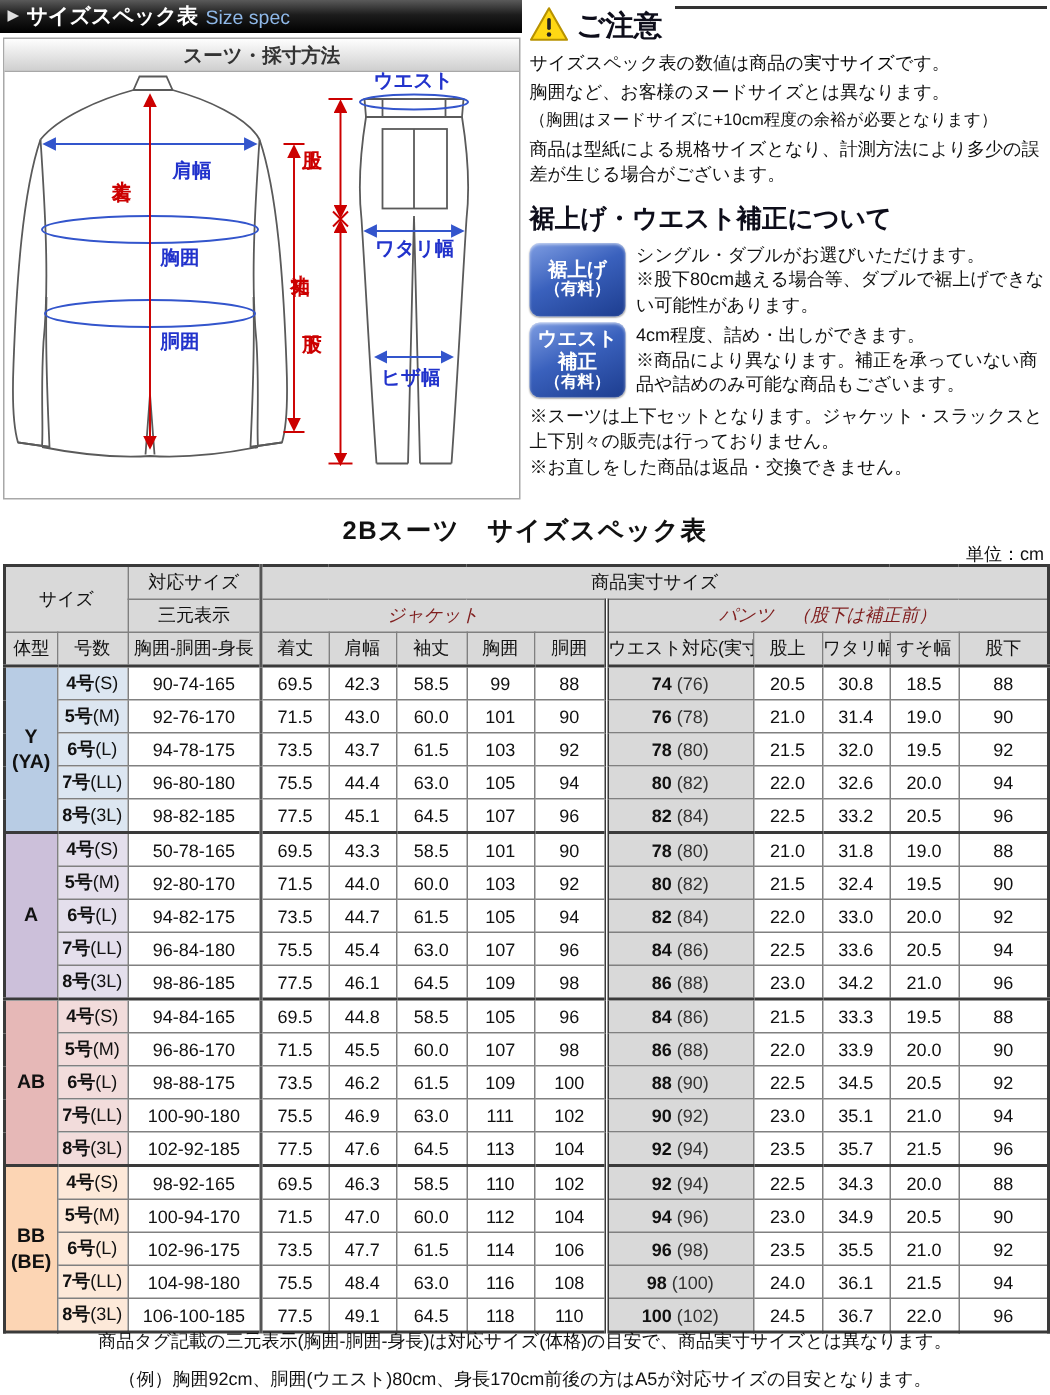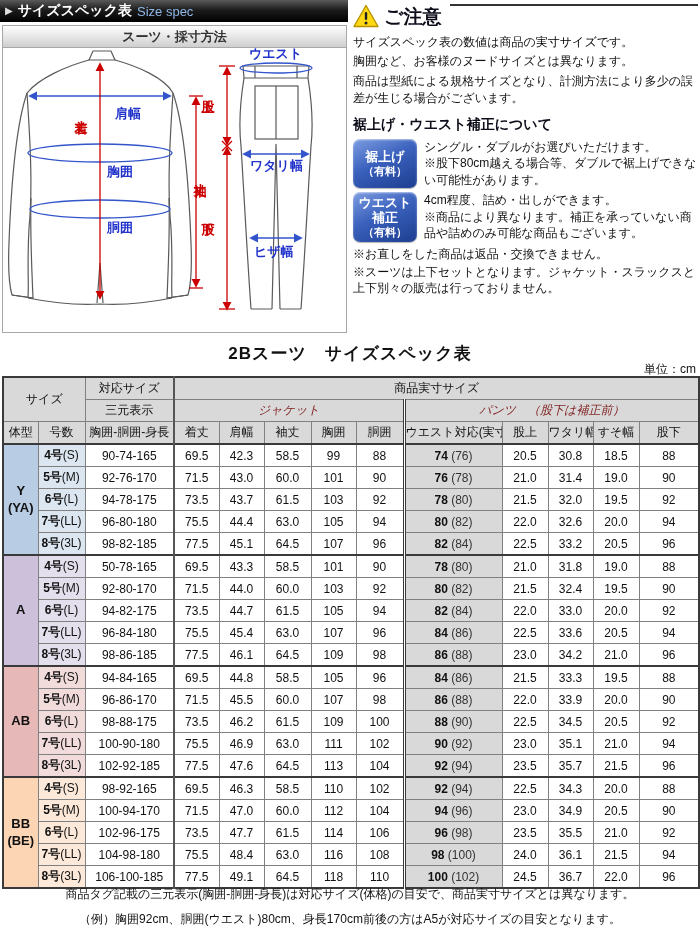--- a/index.html
+++ b/index.html
@@ -29,21 +29,21 @@
   .redl{fill:none;stroke:#cc0000;stroke-width:1.3;}
 
   
   .right-col{position:absolute;left:353px;top:4px;width:345px;}
   .notice-header{display:flex;align-items:flex-start;gap:5px;margin:0 0 4px 0;}
   .notice-title{font-family:"Liberation Serif",serif;font-weight:bold;font-size:19px;color:#0d0d1a;}
   .notice-rule{flex:1;border-top:2px solid #333;margin-left:4px;}
   .p{font-size:12px;line-height:1.45;margin:2px 0;}
   .p .em{color:#000000;}
   .p.small{font-size:11px;}
-  .section-title{font-family:"Liberation Serif",serif;font-weight:bold;font-size:14px;
+  .section-title{font-family:"Liberation Serif",serif;font-weight:bold;font-size:17px;
     color:#0d0d1a;margin:8px 0 5px 0;}
   .badge-row{display:flex;gap:7px;margin:4px 0;}
   .badge{width:64px;min-height:46px;border-radius:7px;flex:none;box-sizing:border-box;
     background:linear-gradient(155deg,#7e9de2 0%,#3a61bd 45%,#1d3d8f 100%);
     box-shadow:inset 0 1px 2px rgba(255,255,255,.6), 0 1px 1px rgba(0,0,0,.3);
     color:#fff;font-weight:bold;text-align:center;
     display:flex;flex-direction:column;justify-content:center;padding:3px 1px;}
   .badge .b1{font-size:13px;line-height:1.15;}
   .badge .b2{font-size:11px;line-height:1.15;}
   .badge-text{flex:1;font-size:12px;line-height:1.38;}
@@ -160,20 +160,21 @@
     <svg width="26" height="24" viewBox="0 0 26 24">
       <path d="M13,1.5 L25,22.5 L1,22.5 Z" fill="#ffd814" stroke="#b89200" stroke-width="1.4" stroke-linejoin="round"></path>
       <rect x="11.8" y="8" width="2.4" height="8" rx="1.2" fill="#222"></rect>
       <circle cx="13" cy="19" r="1.5" fill="#222"></circle>
     </svg>
     <span class="notice-title">ご注意</span>
     <span class="notice-rule"></span>
   </div>
   <div class="p"><span>サイズスペック表の数値は商品の</span><span class="em">実寸サイズ</span><span>です。</span></div>
   <div class="p">胸囲など、お客様のヌードサイズとは異なります。</div>
+  <div class="p small">（胸囲はヌードサイズに+10cm程度の余裕が必要となります）</div>
   <div class="p">商品は型紙による規格サイズとなり、計測方法により多少の誤差が生じる場合がございます。</div>
 
   <div class="section-title">裾上げ・ウエスト補正について</div>
 
   <div class="badge-row">
     <div class="badge">
       <div class="b1">裾上げ</div>
       <div class="b2">（有料）</div>
     </div>
     <div class="badge-text">
@@ -187,22 +188,22 @@
       <div class="b1">ウエスト</div>
       <div class="b1">補正</div>
       <div class="b2">（有料）</div>
     </div>
     <div class="badge-text">
       <div>4cm程度、詰め・出しができます。</div>
       <div>※商品により異なります。補正を承っていない商品や詰めのみ可能な商品もございます。</div>
     </div>
   </div>
 
+  <div class="note">※スーツは上下セットとなります。ジャケット・スラックスと上下別々の販売は行っておりません。</div>
   <div class="note">※お直しをした商品は返品・交換できません。</div>
-  <div class="note">※スーツは上下セットとなります。ジャケット・スラックスと上下別々の販売は行っておりません。</div>
 </div>
 
 <div class="table-title">2Bスーツ　サイズスペック表</div>
 <div class="unit">単位：cm</div>
 
 <table class="spec">
   <colgroup>
     <col style="width:35px">
       <col style="width:47px">
       <col style="width:89px">

